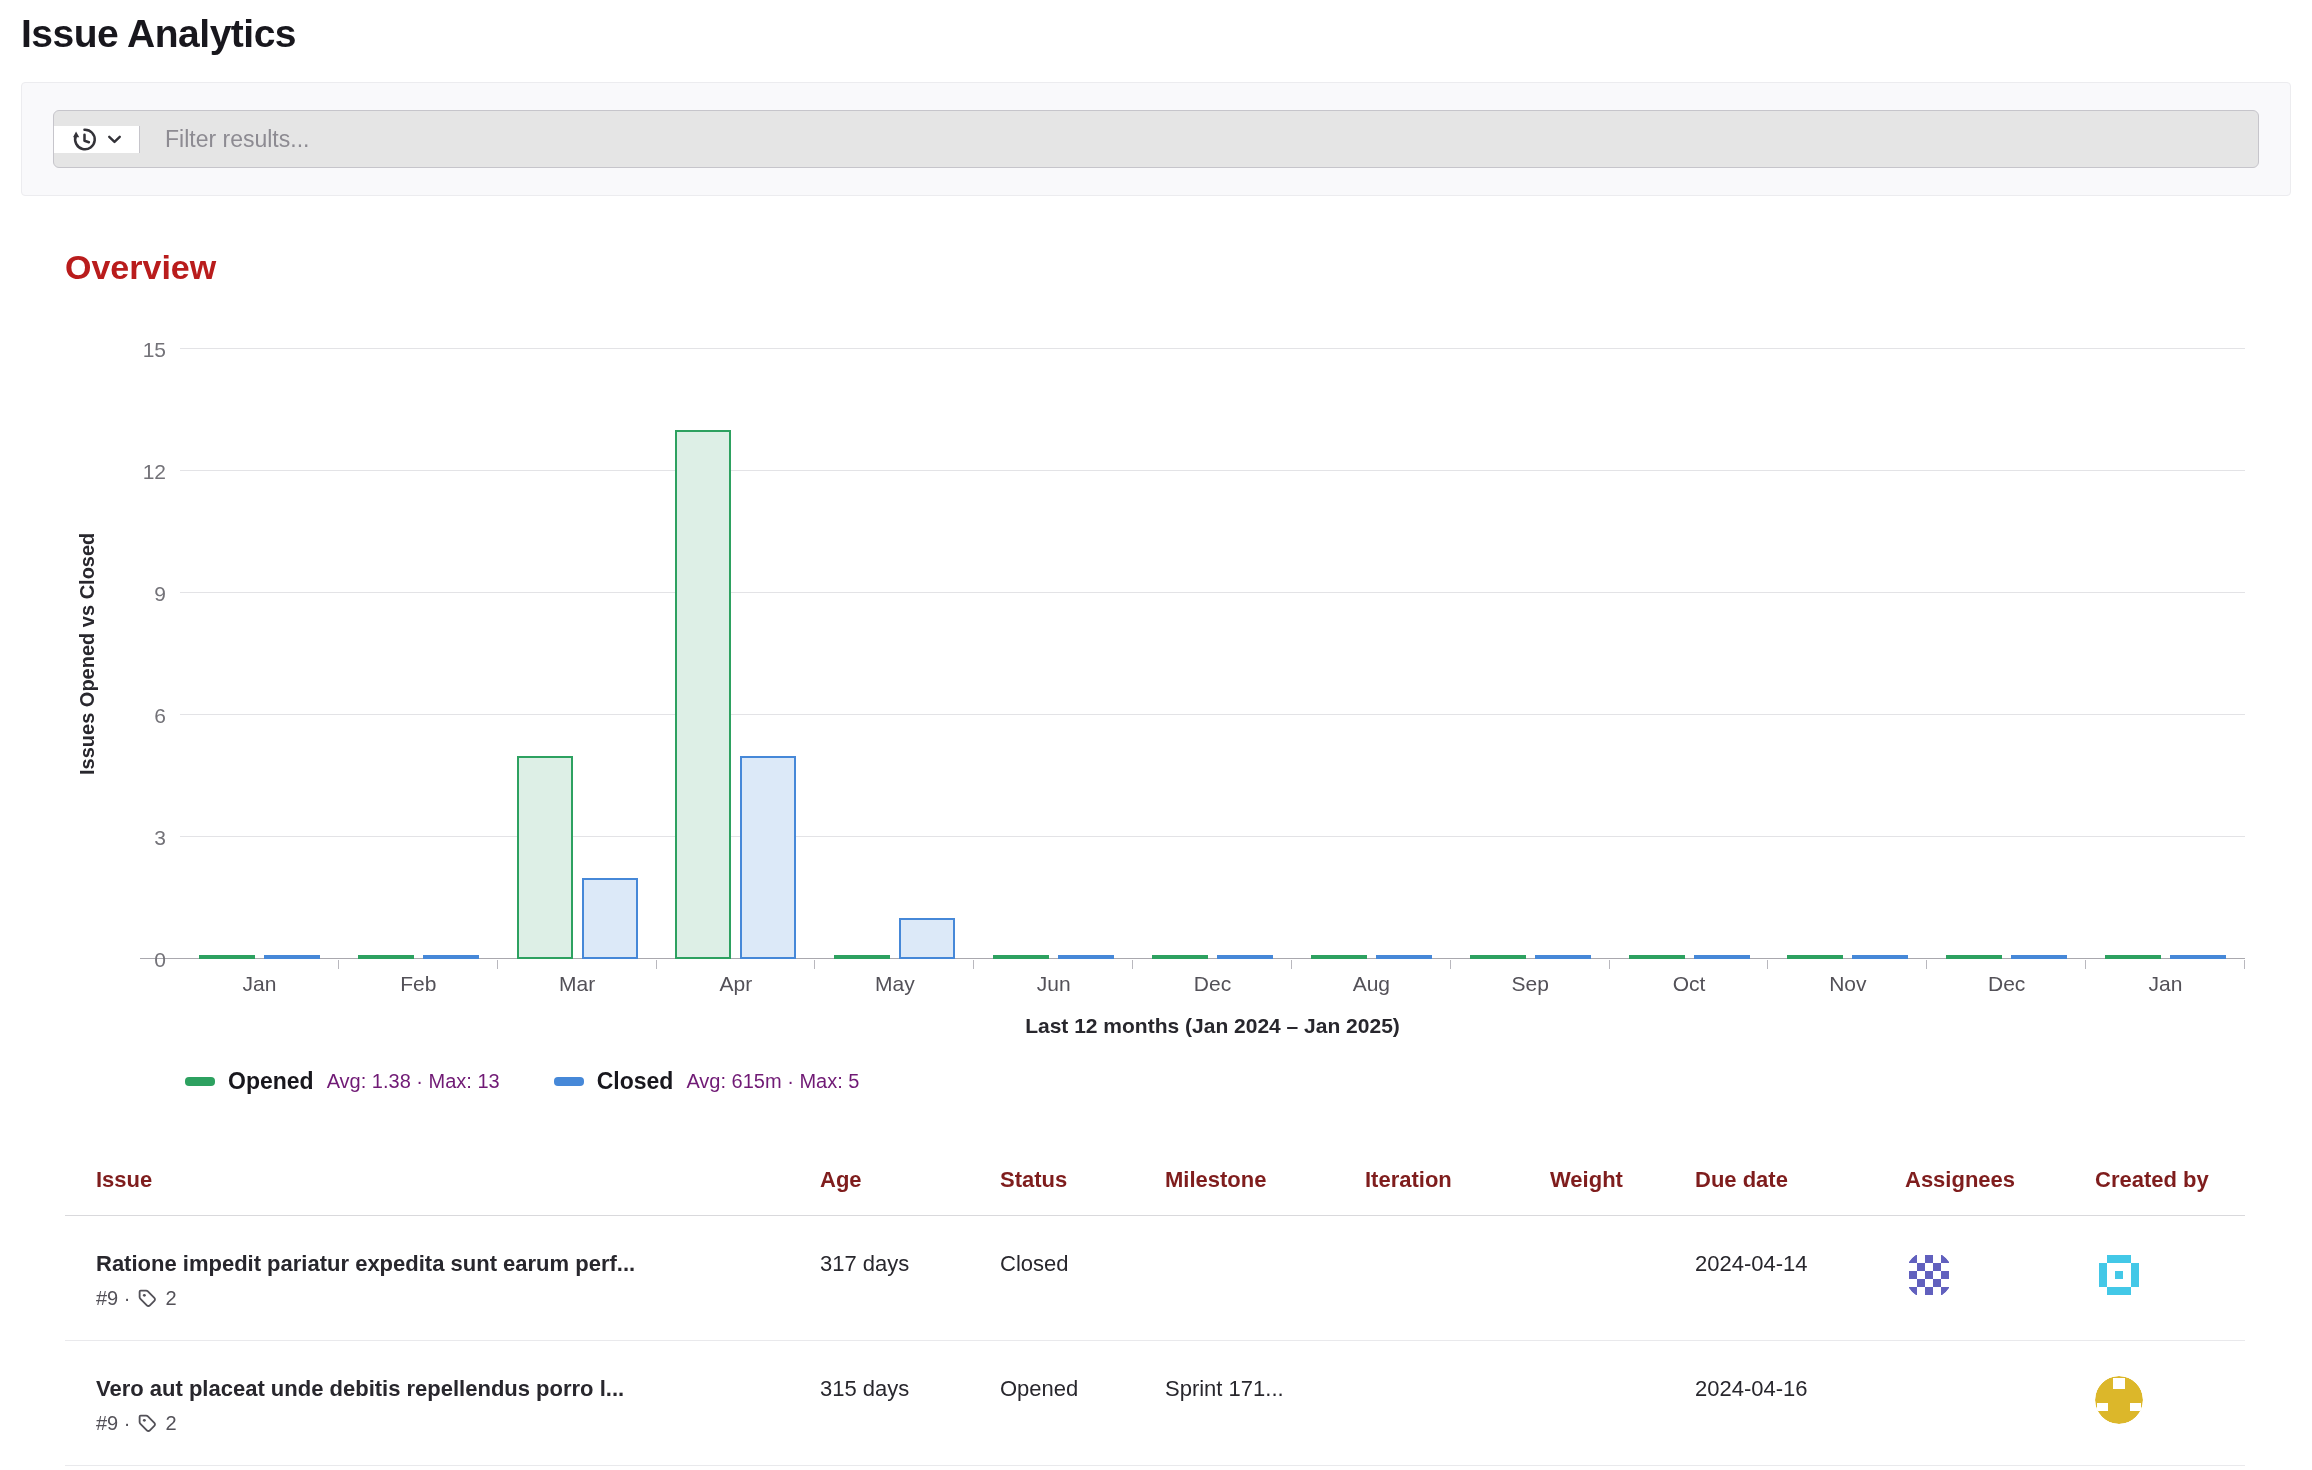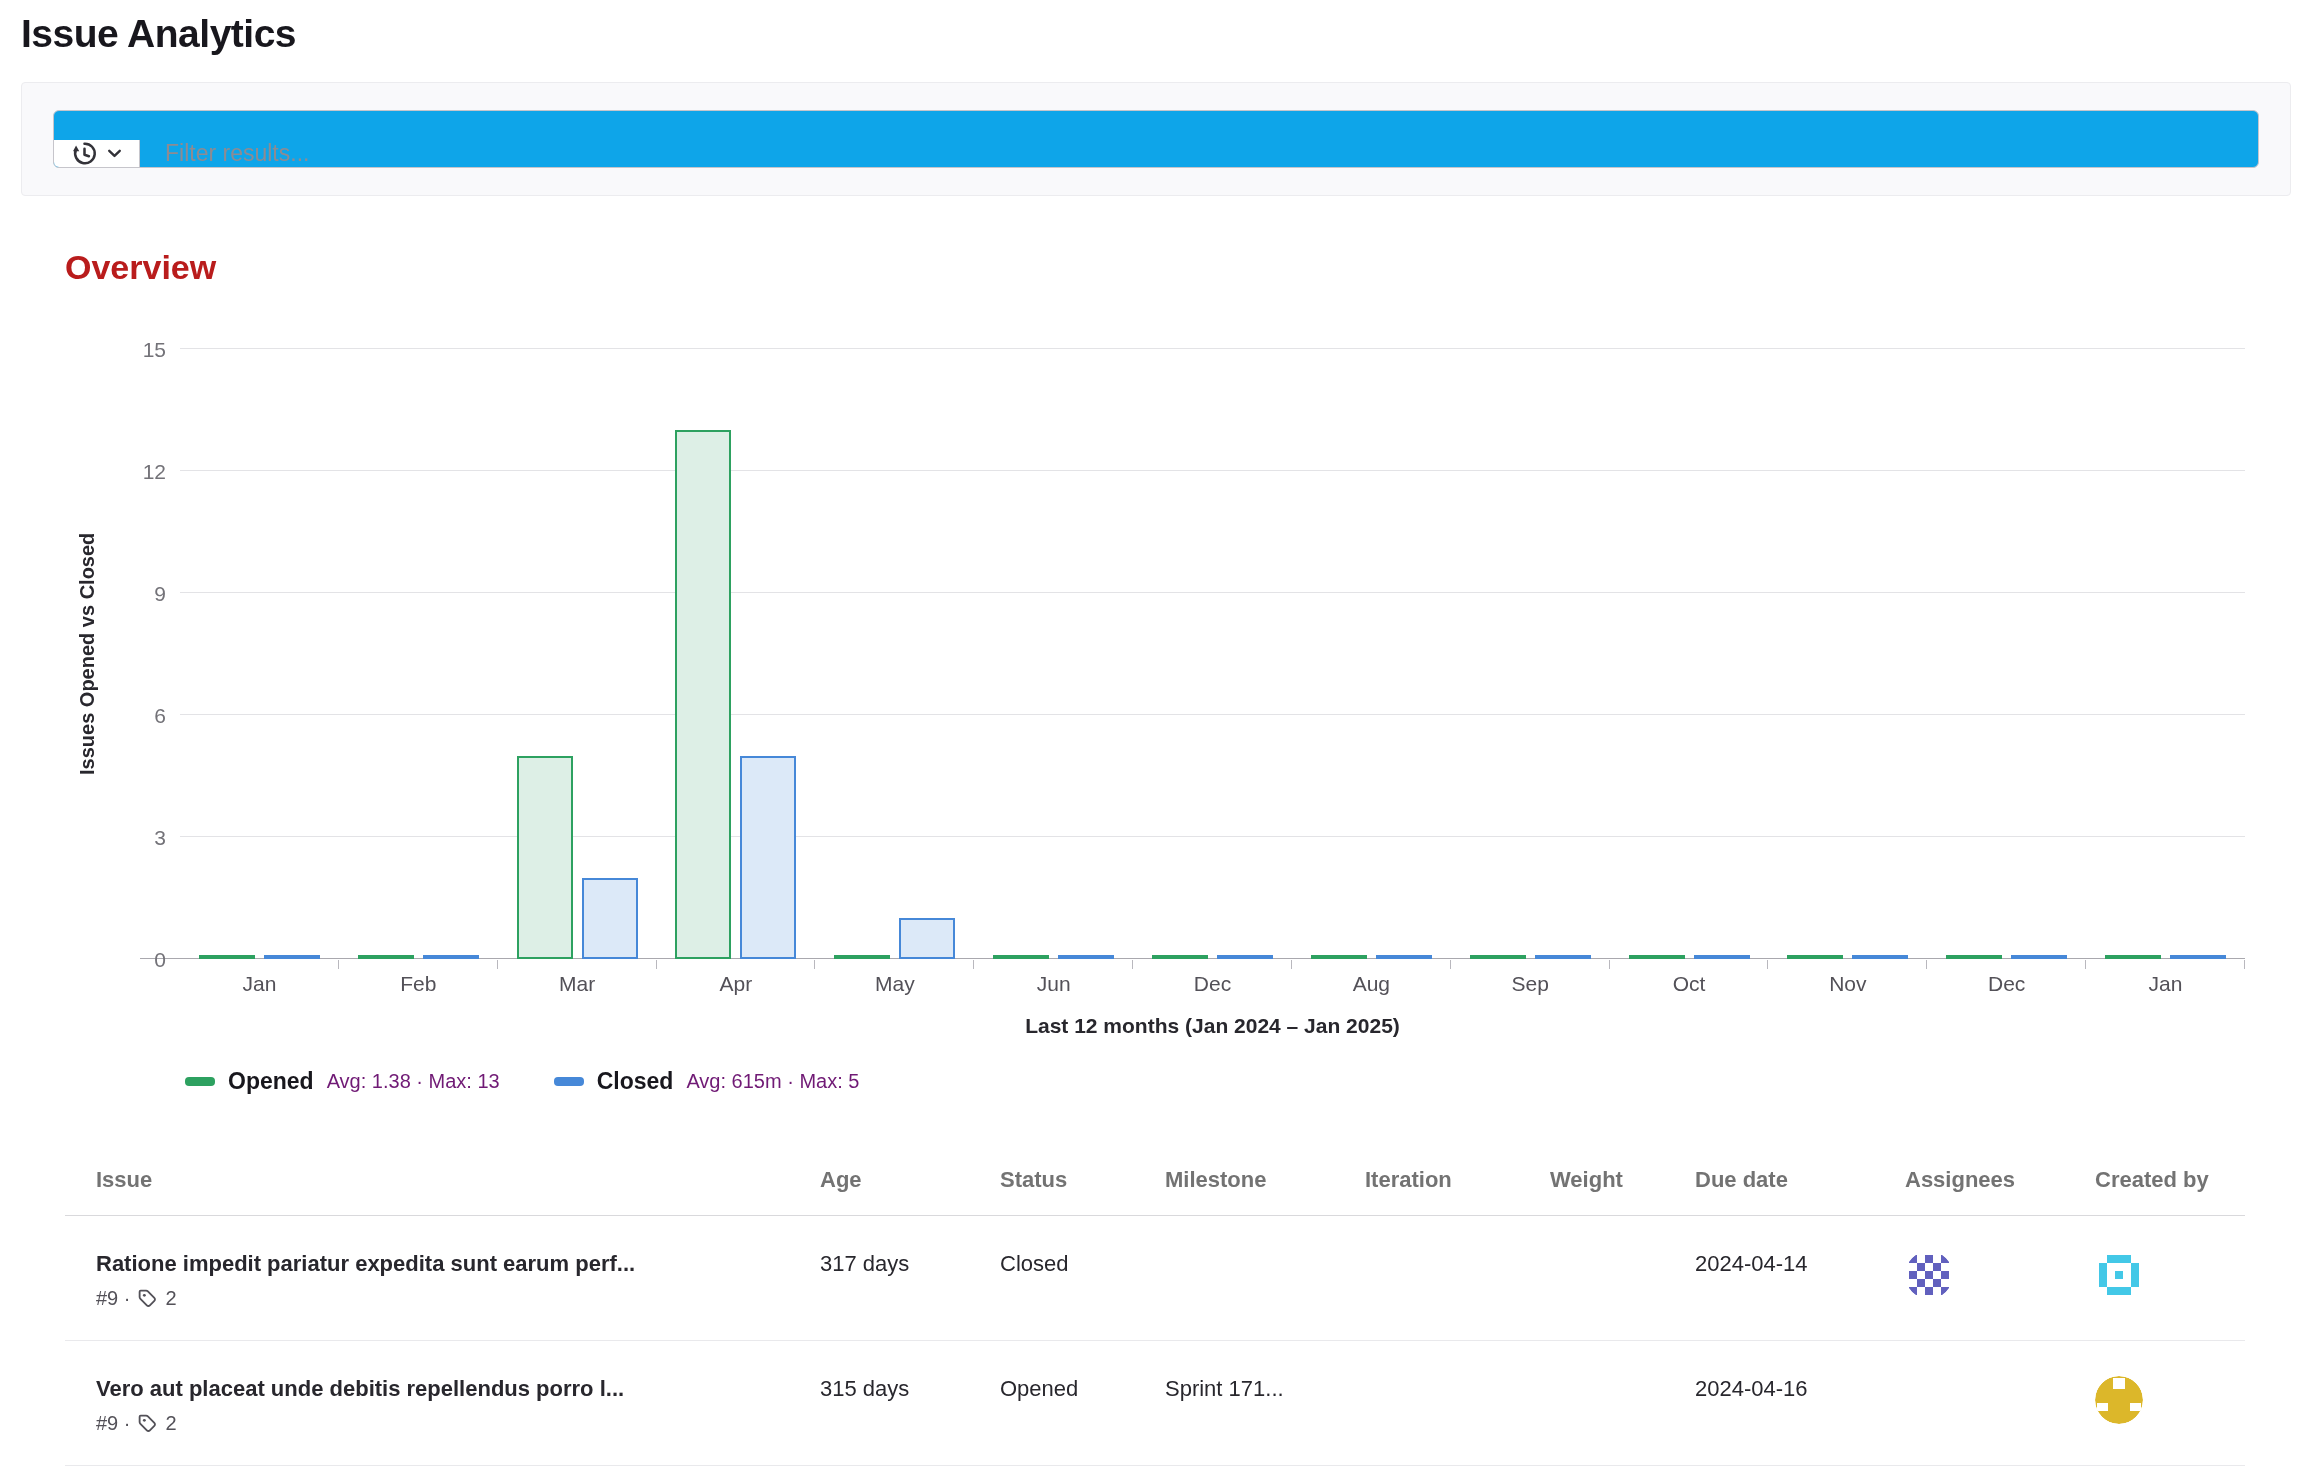--- a/index.html
+++ b/index.html
@@ -10,22 +10,22 @@
     font-family:"Liberation Sans", sans-serif;
   }
   .page-title { font-size:39px; font-weight:700; color:#18171d; margin:12px 0 0 21px; letter-spacing:-0.5px; }
 
   .filter-panel {
     margin:26px 21px 0; height:114px; background:#f9f9fb;
     border:1px solid #ececef; border-radius:4px;
     display:flex; align-items:center; padding:0 31px;
   }
   .filter-box {
-    flex:1; display:flex; align-items:flex-end; height:58px;
-    background:#0ea5e9; border:1px solid #c6c5cb; border-radius:6px; overflow:hidden;
+    flex:1; display:flex; align-items:center; height:58px;
+    background:#e5e5e5; border:1px solid #c6c5cb; border-radius:6px; overflow:hidden;
   }
   .history-btn {
     display:flex; align-items:center; gap:9px; padding:0 17px;
     background:#fff; border:none; border-right:1px solid #c6c5cb;
     cursor:pointer; color:#333238;
   }
   .filter-input {
     flex:1; border:none; outline:none; padding:0 25px;
     font-size:23px; color:#28272d; font-family:inherit; background:transparent;
   }
@@ -52,21 +52,21 @@
   .xlabel { flex:1; text-align:center; font-size:21px; color:#535158; }
   .x-title { margin:18px 0 0 115px; text-align:center; font-size:21px; font-weight:700; color:#28272d; }
 
   .legend { display:flex; align-items:center; gap:54px; margin:30px 0 0 120px; }
   .legend-item { display:flex; align-items:center; gap:13px; cursor:pointer; }
   .swatch { width:30px; height:9px; border-radius:4px; display:inline-block; }
   .lname { font-size:23px; font-weight:700; color:#18171d; }
   .lstats { font-size:20px; color:#701a75; }
 
   table.issues { margin:58px 67px 0 65px; width:2180px; border-collapse:collapse; table-layout:fixed; }
-  th { text-align:left; font-size:22px; font-weight:700; color:#737373; padding:14px 8px 22px 0; border-bottom:1px solid #d9d9dc; }
+  th { text-align:left; font-size:22px; font-weight:700; color:#7f1d1d; padding:14px 8px 22px 0; border-bottom:1px solid #d9d9dc; }
   td { vertical-align:top; font-size:22px; color:#28272d; padding:35px 8px 30px 0; border-bottom:1px solid #e9e9ec; }
   th:first-child, td:first-child { padding-left:31px; }
   .issue-title { display:block; font-weight:700; color:#28272d; text-decoration:none; white-space:nowrap; overflow:hidden; cursor:pointer; }
   .issue-meta { margin-top:10px; font-size:20px; color:#535158; display:flex; align-items:center; gap:7px; }
   .avatar { width:48px; height:48px; border-radius:50%; display:block; cursor:pointer; }
 </style>
 </head>
 <body>
 
 <h1 class="page-title">Issue Analytics</h1>

